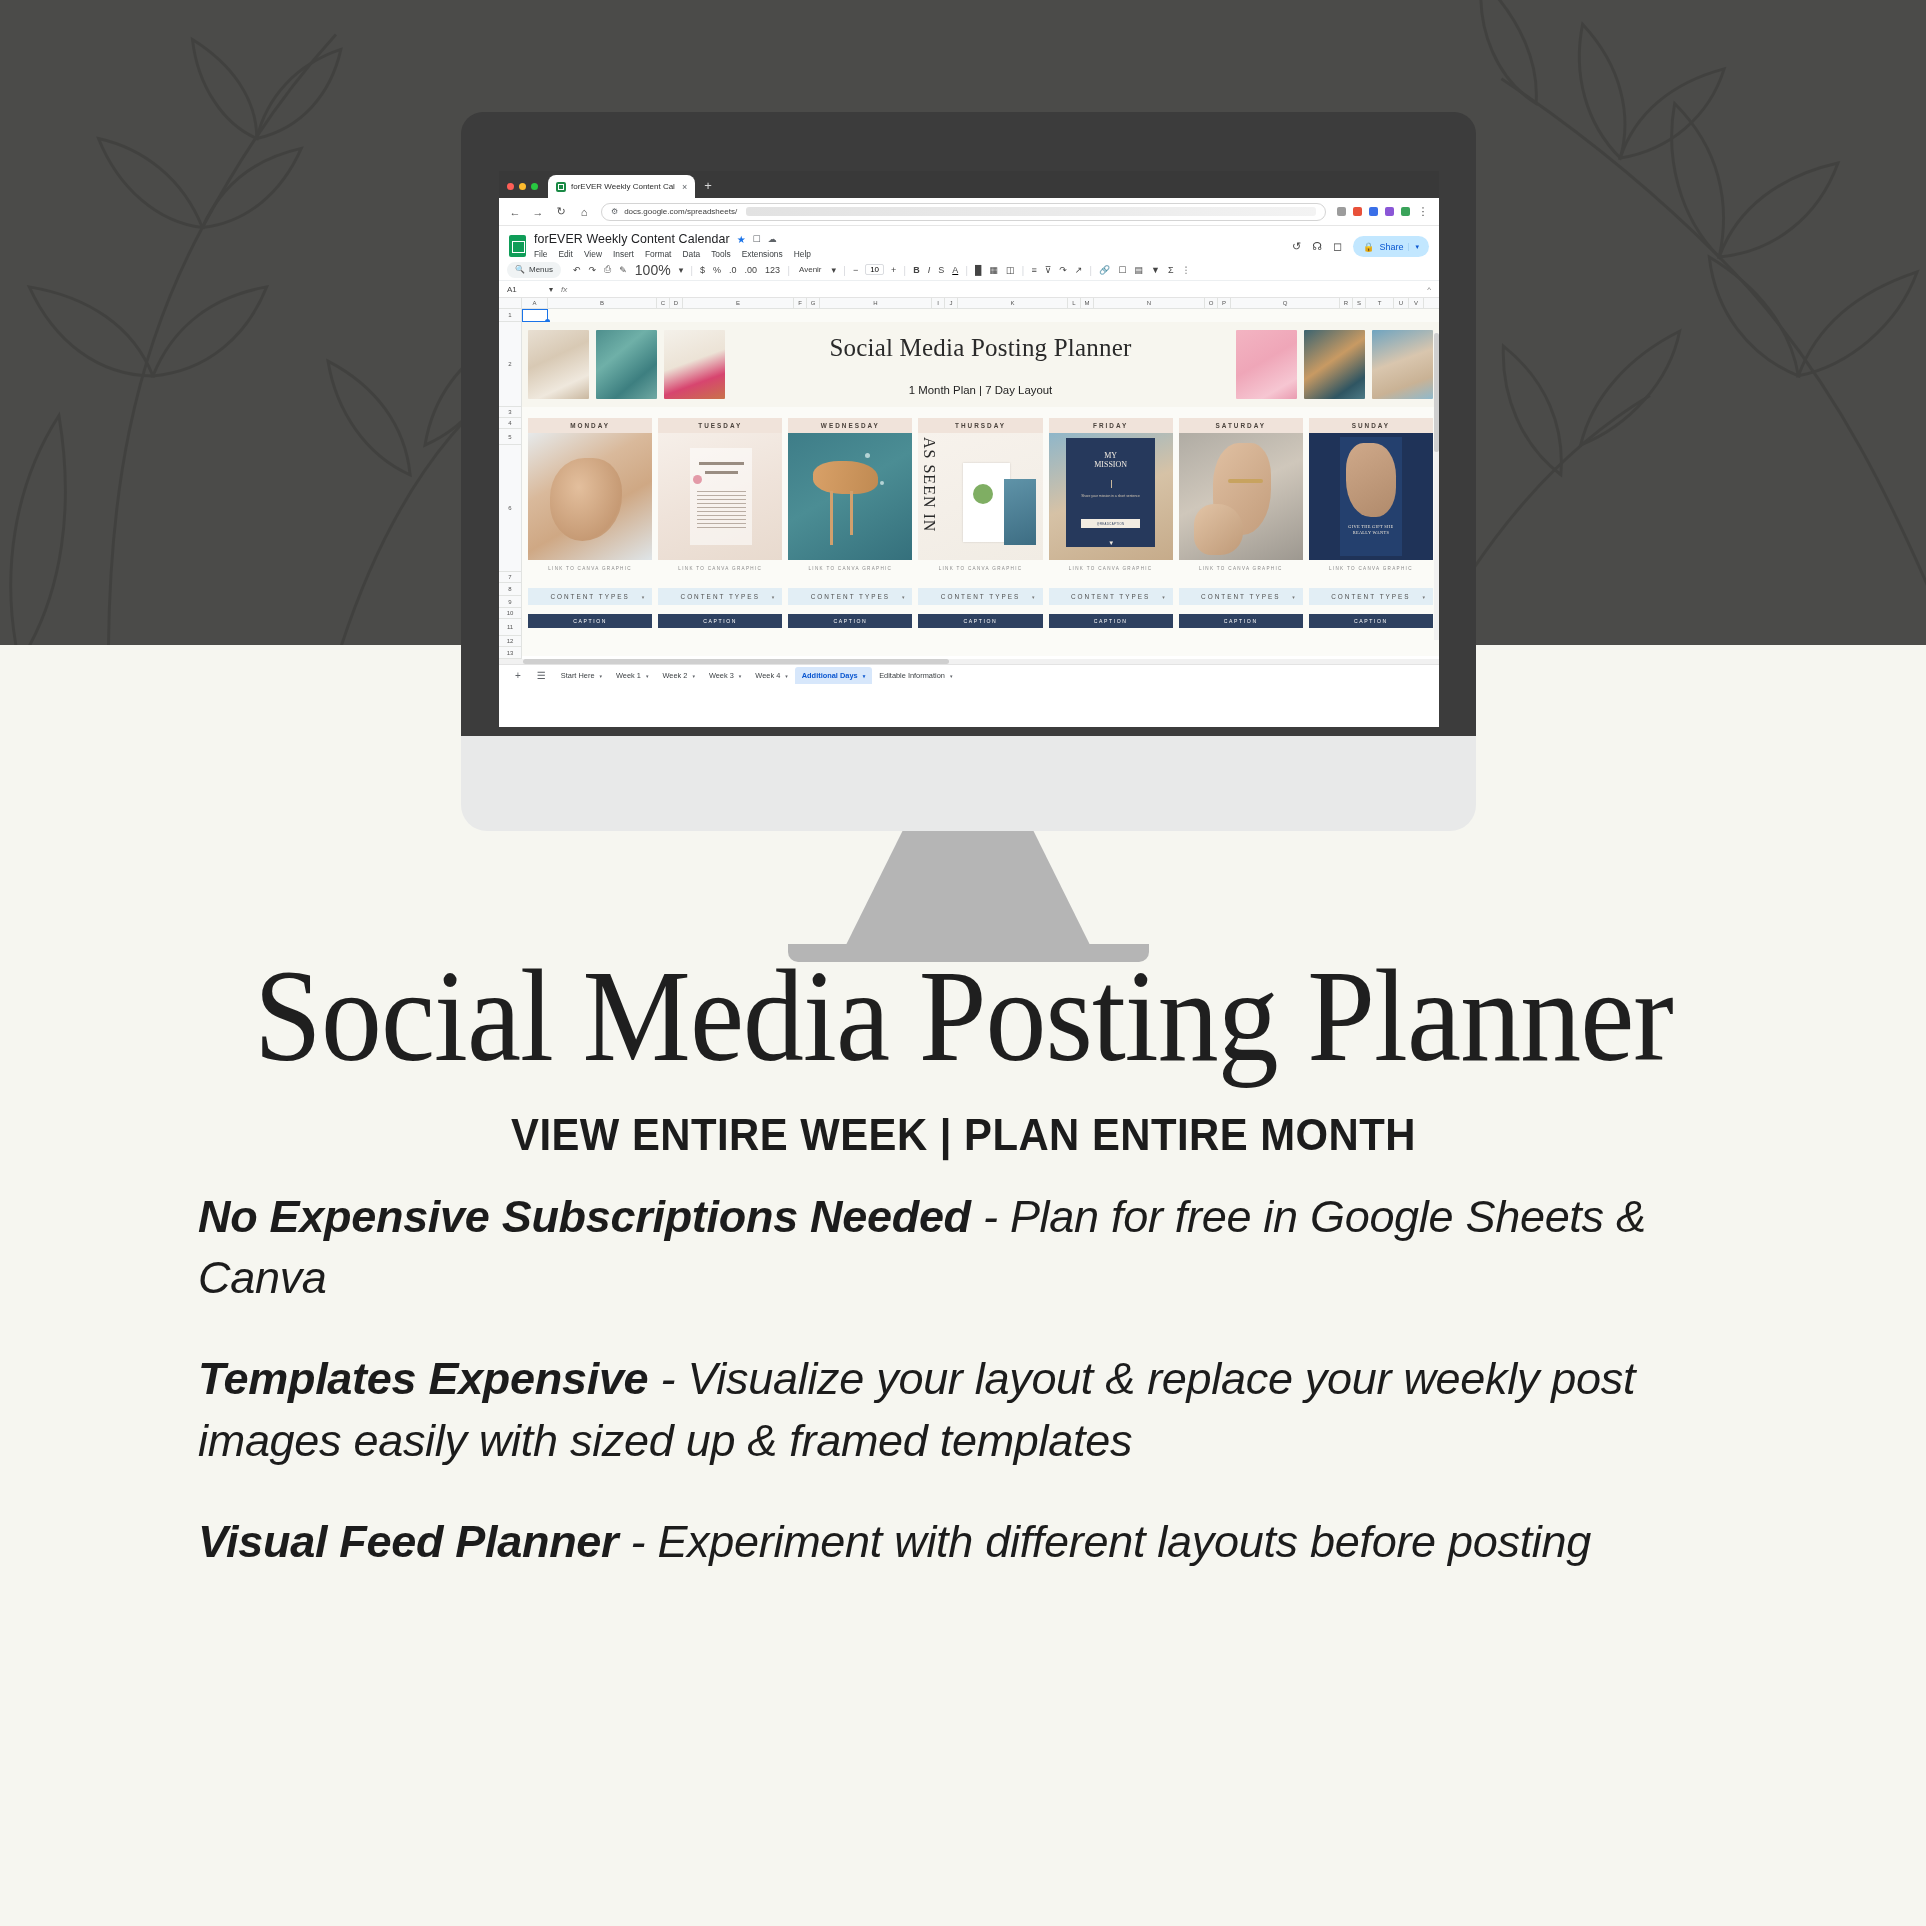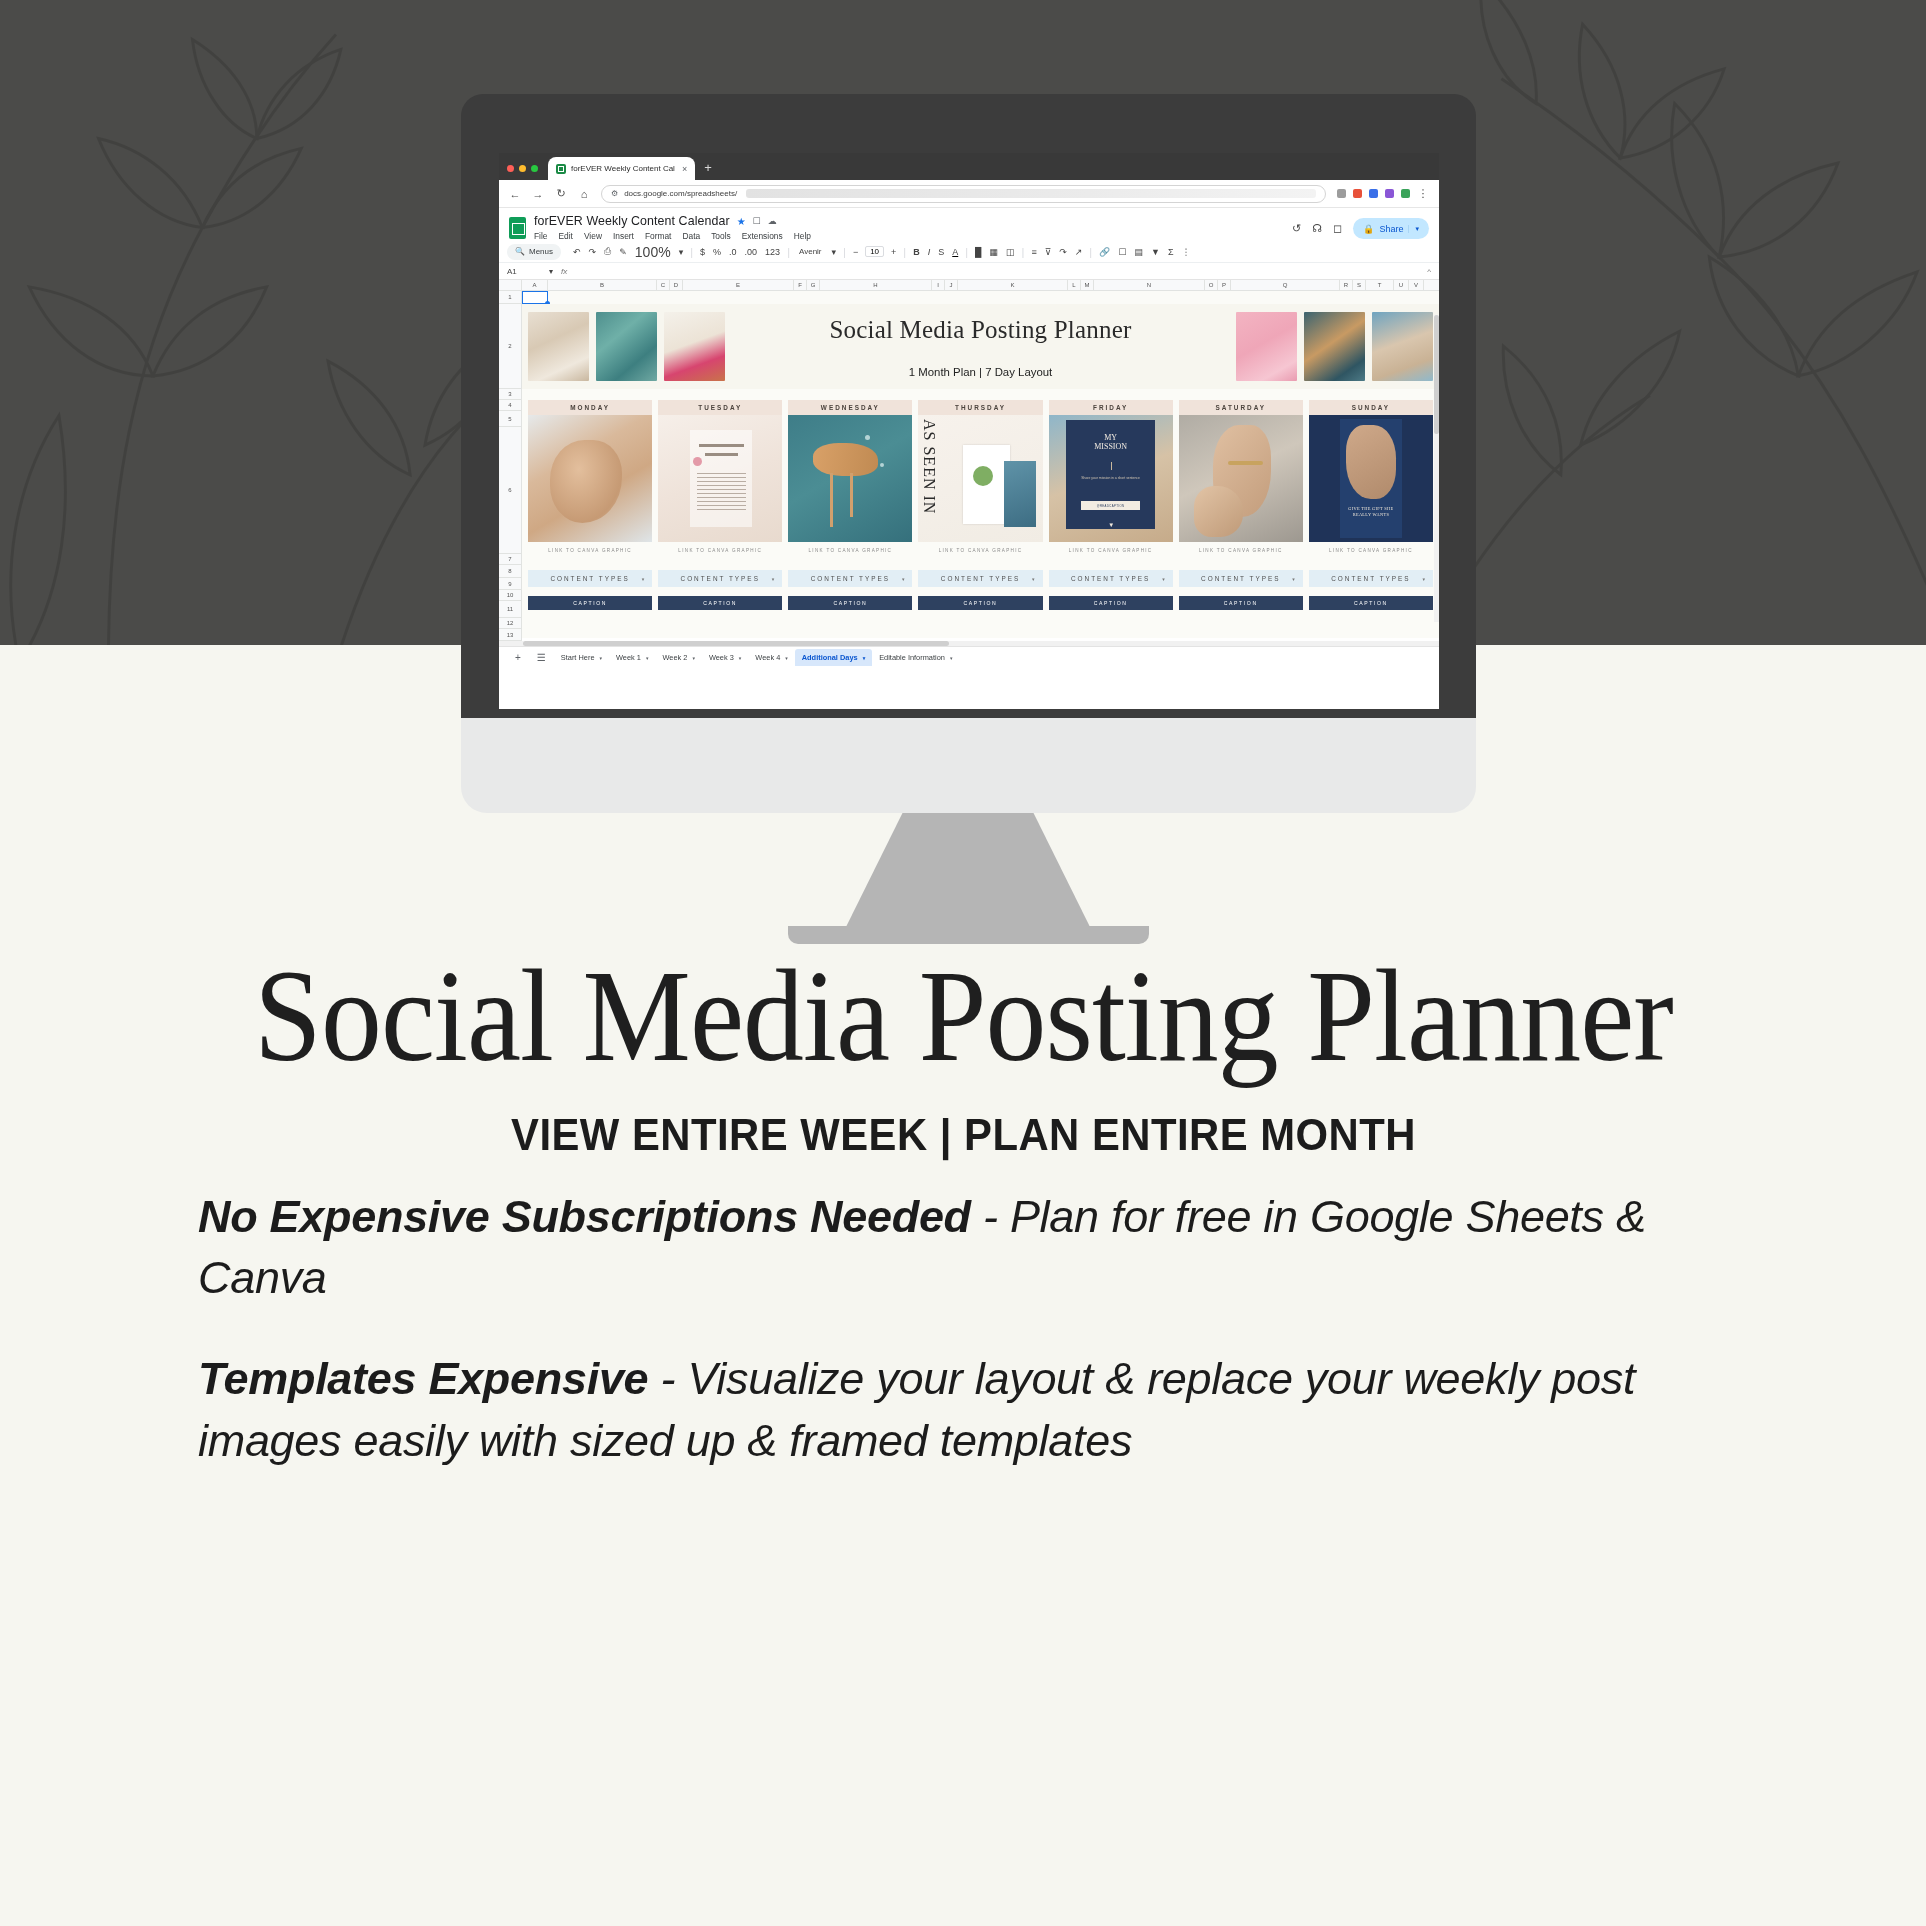--- a/index.html
+++ b/index.html
@@ -18,21 +18,21 @@
     overflow:hidden;
   }
   #leaf-left, #leaf-right{
     position:absolute; opacity:.55;
   }
   #leaf-left{ left:-40px; top:-20px; width:554px; height:683px; }
   #leaf-right{ right:-30px; top:-40px; width:634px; height:693px; }
 
   
   #monitor{
-    position:absolute; left:461px; top:94px; width:1015px; height:630px;text-decoration:underline;
+    position:absolute; left:461px; top:112px; width:1015px; height:630px;text-decoration:underline;
   }
   #bezel{
     position:absolute; left:0; top:0; width:1015px; height:630px;
     background:#3c3c3c; border-radius:22px 22px 4px 4px;
   }
   #screen{
     position:absolute; left:38px; top:59px; width:940px; height:556px;
     background:#ffffff; overflow:hidden;
   }
   #chin{
@@ -639,15 +639,16 @@
   <div id="stand"></div>
   <div id="stand-base"></div>
 </div>
 
 <div id="copy">
   <div id="main-title">Social Media Posting Planner</div>
   <div id="subtitle">VIEW ENTIRE WEEK  |  PLAN ENTIRE MONTH</div>
   <div id="bullets">
       <p class="bullet"><b>No Expensive Subscriptions Needed</b><span> - Plan for free in Google Sheets &amp; Canva</span></p>
       <p class="bullet"><b>Templates Expensive</b><span> - Visualize your layout &amp; replace your weekly post images easily with sized up &amp; framed templates</span></p>
+      <p class="bullet"><b>Visual Feed Planner</b><span> - Experiment with different layouts before posting</span></p>
     </div>
 </div>
 
 
 </body></html>

